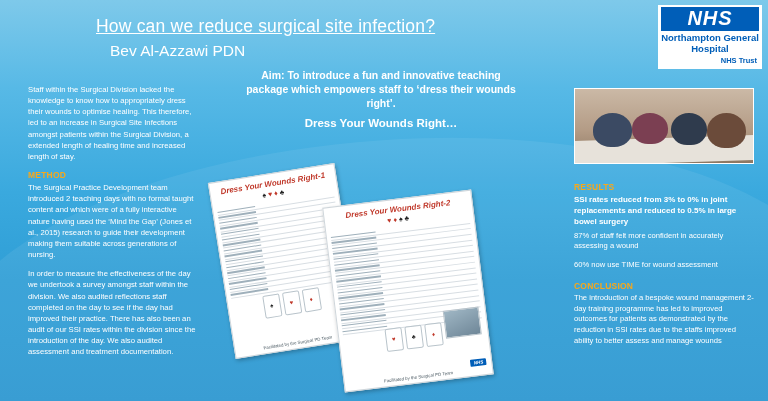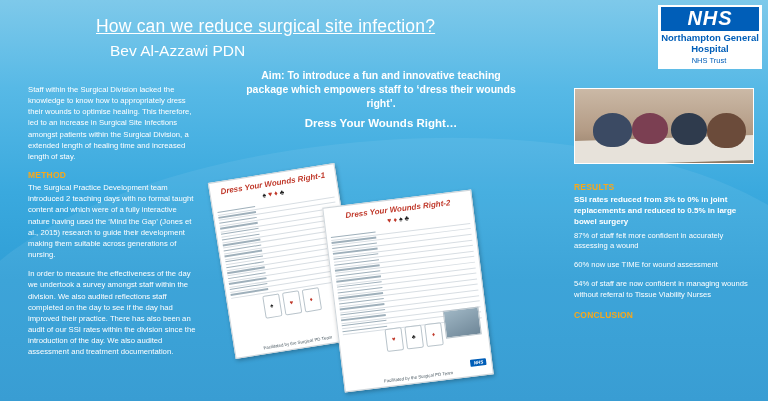--- a/index.html
+++ b/index.html
@@ -76,21 +76,22 @@
   .nhs-trust-name {
     color: #005eb8;
     font-size: 9.5px;
     font-weight: bold;
     line-height: 1.15;
     margin-top: 2px;
   }
   .nhs-trust-sub {
     color: #005eb8;
     font-size: 7.5px;
-    font-weight: normal;
+    font-weight: bold;
+    text-align: right;
     margin-top: 1px;
     padding-right: 2px;
   }
   
   .left-col {
     position: absolute;
     left: 28px;
     top: 84px;
     width: 172px;
   }
@@ -398,17 +399,17 @@
     <div class="p2"></div>
     <div class="p3"></div>
     <div class="p4"></div>
   </div>
 
   <div class="right-col">
     <div class="section-head orange">RESULTS</div>
     <p class="results-strong">SSI rates reduced from 3% to 0% in joint replacements and reduced to 0.5% in large bowel surgery</p>
     <p class="body-text">87% of staff felt more confident in accurately assessing a wound</p>
     <p class="body-text">60% now use TIME for wound assessment</p>
-    <p class="body-text">54% of staff are now confident in managing wounds without referral to Tissue Viability Nurses</p>
 
     <div class="section-head orange conclusion-head">CONCLUSION</div>
+    <p class="body-text">The introduction of a bespoke wound management 2-day training programme has led to improved outcomes for patients as demonstrated by the reduction in SSI rates due to the staffs improved ability to better assess and manage wounds</p>
   </div>
 </div>
 
 </body></html>

